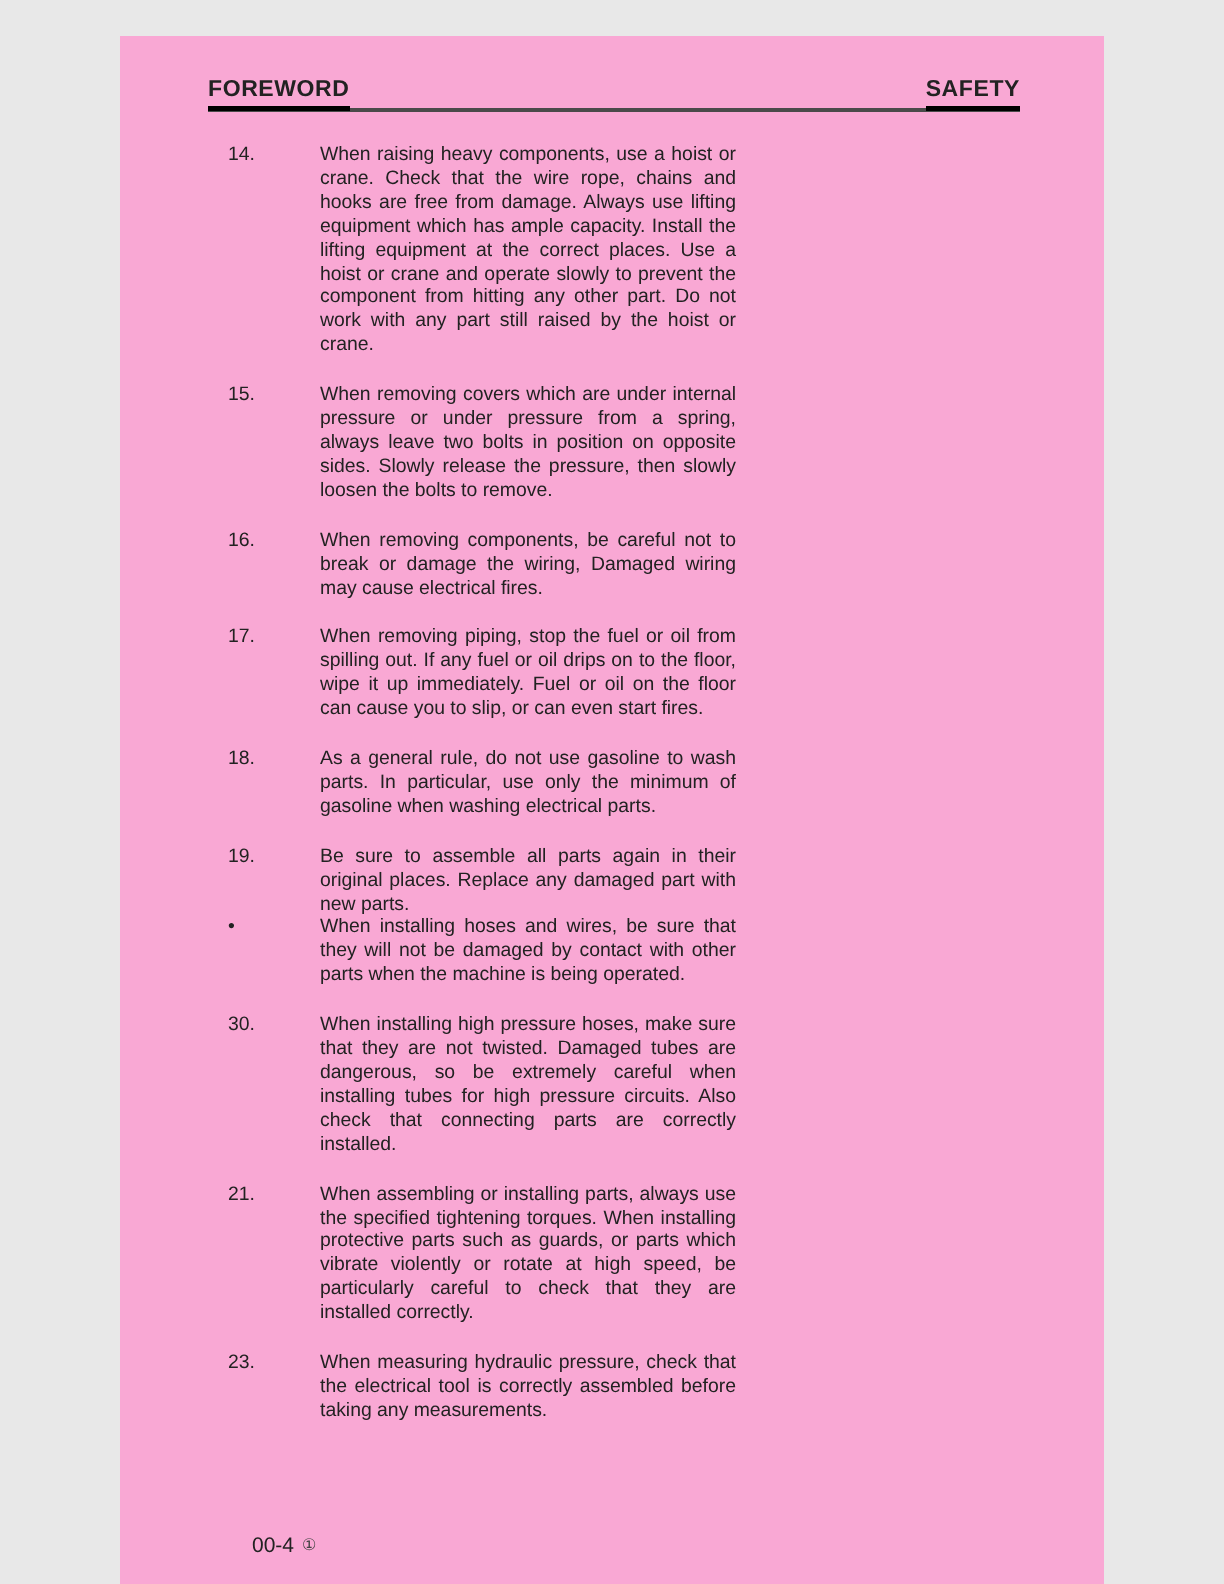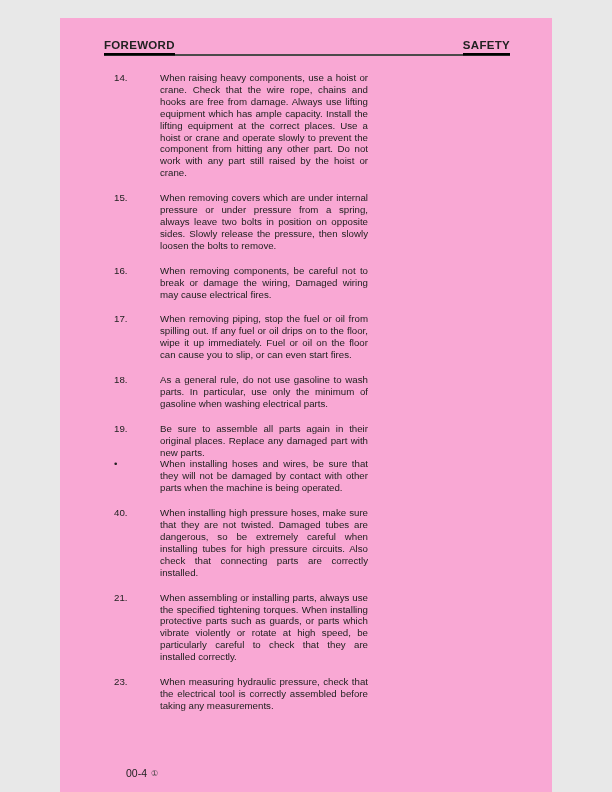--- a/index.html
+++ b/index.html
@@ -149,21 +149,21 @@
         <span class="marker">19.</span>
         <div class="itext">Be sure to assemble all parts again in their original places. Replace any damaged part with new parts.</div>
       </div>
 
       <div class="list-item">
         <span class="marker">•</span>
         <div class="itext">When installing hoses and wires, be sure that they will not be damaged by contact with other parts when the machine is being operated.</div>
       </div>
 
       <div class="list-item">
-        <span class="marker">40.</span>
+        <span class="marker">30.</span>
         <div class="itext">When installing high pressure hoses, make sure that they are not twisted. Damaged tubes are dangerous, so be extremely careful when installing tubes for high pressure circuits. Also check that connecting parts are correctly installed.</div>
       </div>
 
       <div class="list-item">
         <span class="marker">21.</span>
         <div class="itext">When assembling or installing parts, always use the specified tightening torques. When installing protective parts such as guards, or parts which vibrate violently or rotate at high speed, be particularly careful to check that they are installed correctly.</div>
       </div>
 
 
       <div class="list-item">

